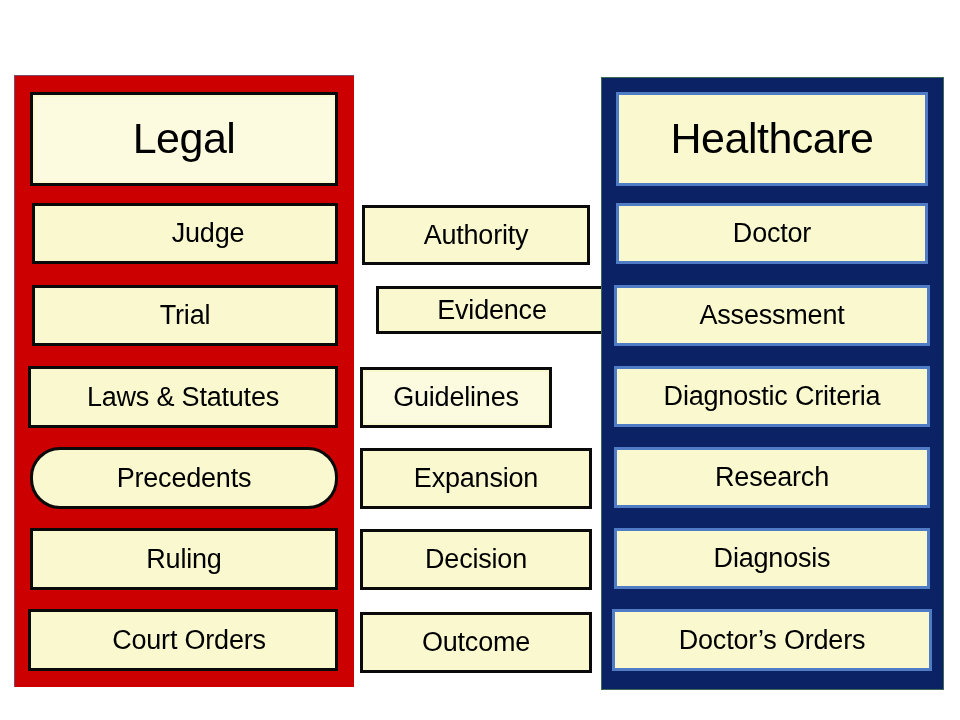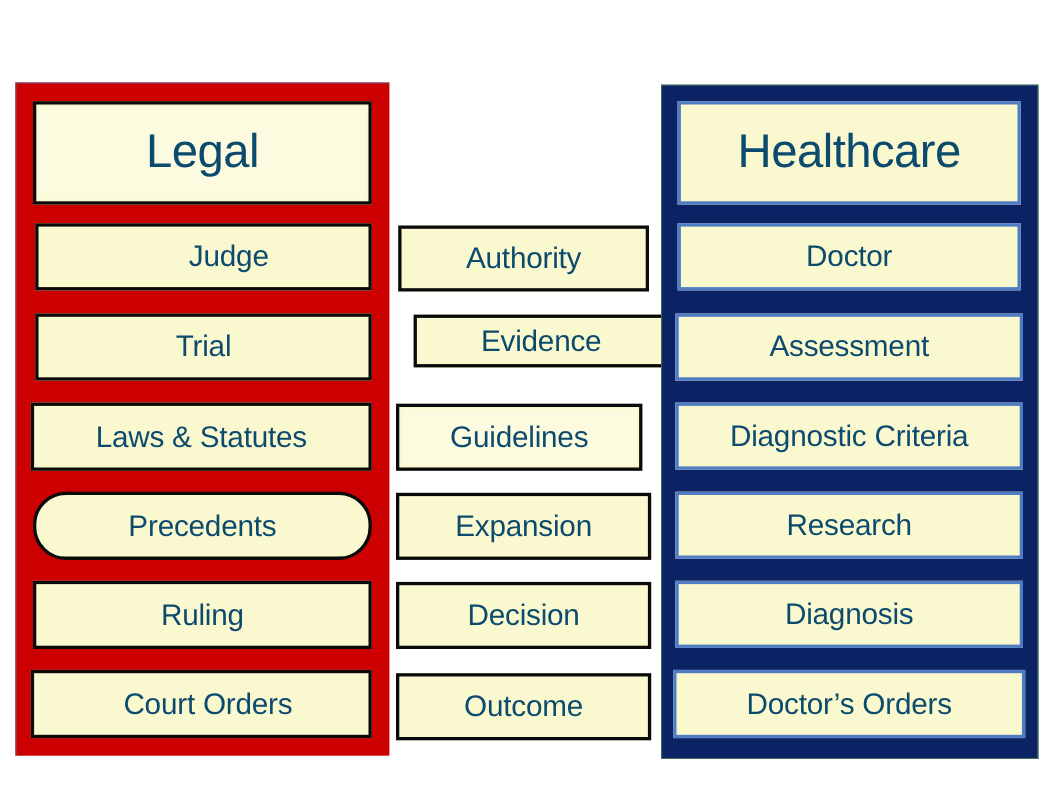--- a/index.html
+++ b/index.html
@@ -49,21 +49,21 @@
 
   
   .box {
     position: absolute;
     box-sizing: border-box;
     background: #FAF8CE;
     display: flex;
     align-items: center;
     justify-content: center;
     text-align: center;
-    color: #0c4a6e;
+    color: #000000;
     line-height: 1.05;
     white-space: nowrap;
   }
   .box.black-edge {
     border: 3px solid #0A0A0A;
   }
   .box.blue-edge {
     border: 3px solid #4F7CC4;
   }
   .box .label {
@@ -130,21 +130,21 @@
   <div class="panel" id="panel-middle"></div>
 
   <div class="box black-edge item-box" style="left:362px; top:205px; width:228px; height:60px;">
     <span class="label">Authority</span>
   </div>
 
   <div class="box black-edge item-box" style="left:376px; top:286px; width:232px; height:48px;">
     <span class="label">Evidence</span>
   </div>
 
-  <div class="box black-edge item-box tinted" style="left:360px; top:367px; width:224px; height:61px;">
+  <div class="box black-edge item-box tinted" style="left:360px; top:367px; width:192px; height:61px;">
     <span class="label">Guidelines</span>
   </div>
 
   <div class="box black-edge item-box" style="left:360px; top:448px; width:232px; height:61px;">
     <span class="label">Expansion</span>
   </div>
 
   <div class="box black-edge item-box" style="left:360px; top:529px; width:232px; height:61px;">
     <span class="label">Decision</span>
   </div>

